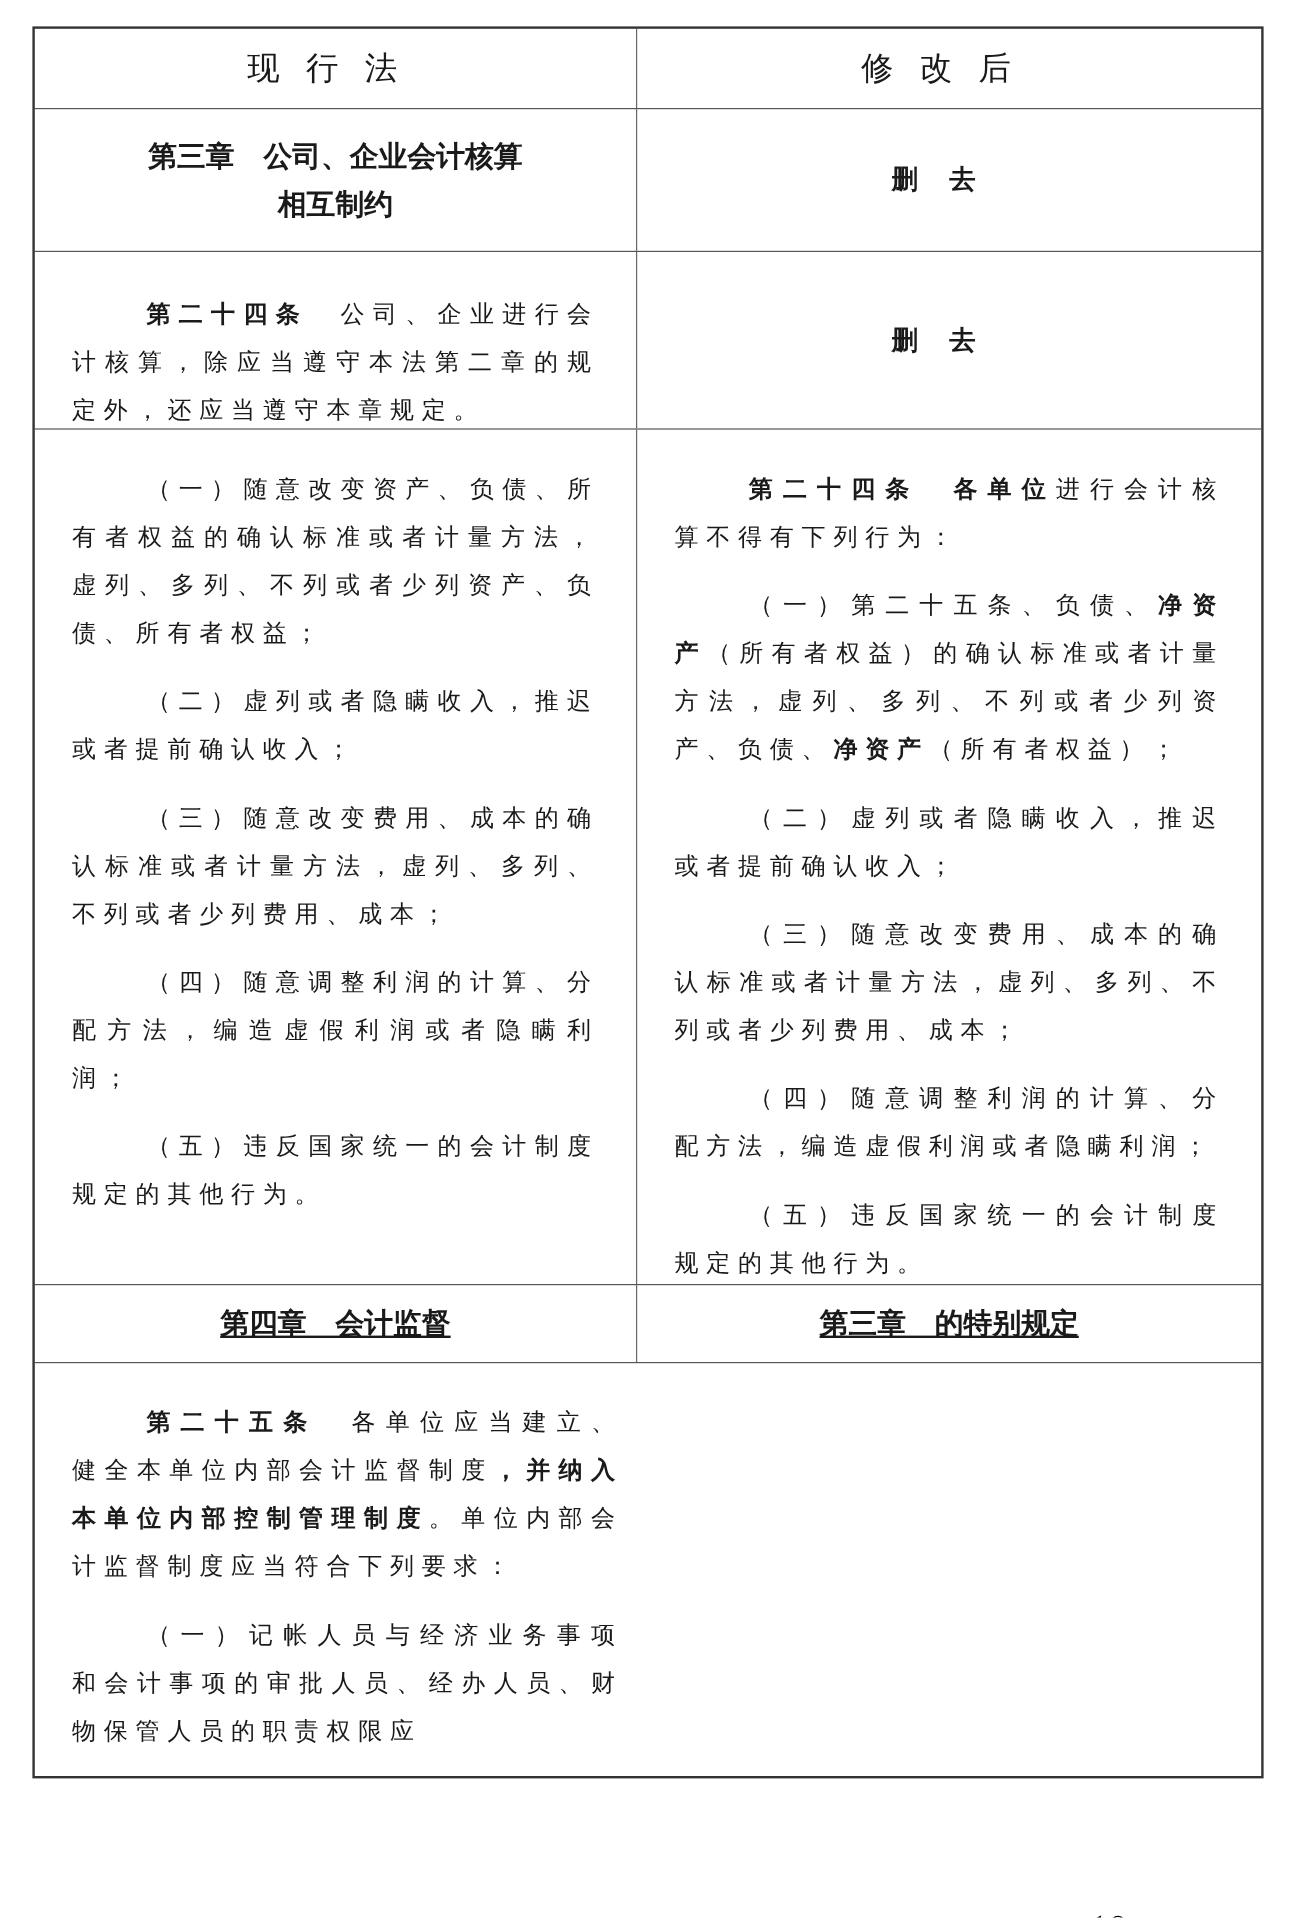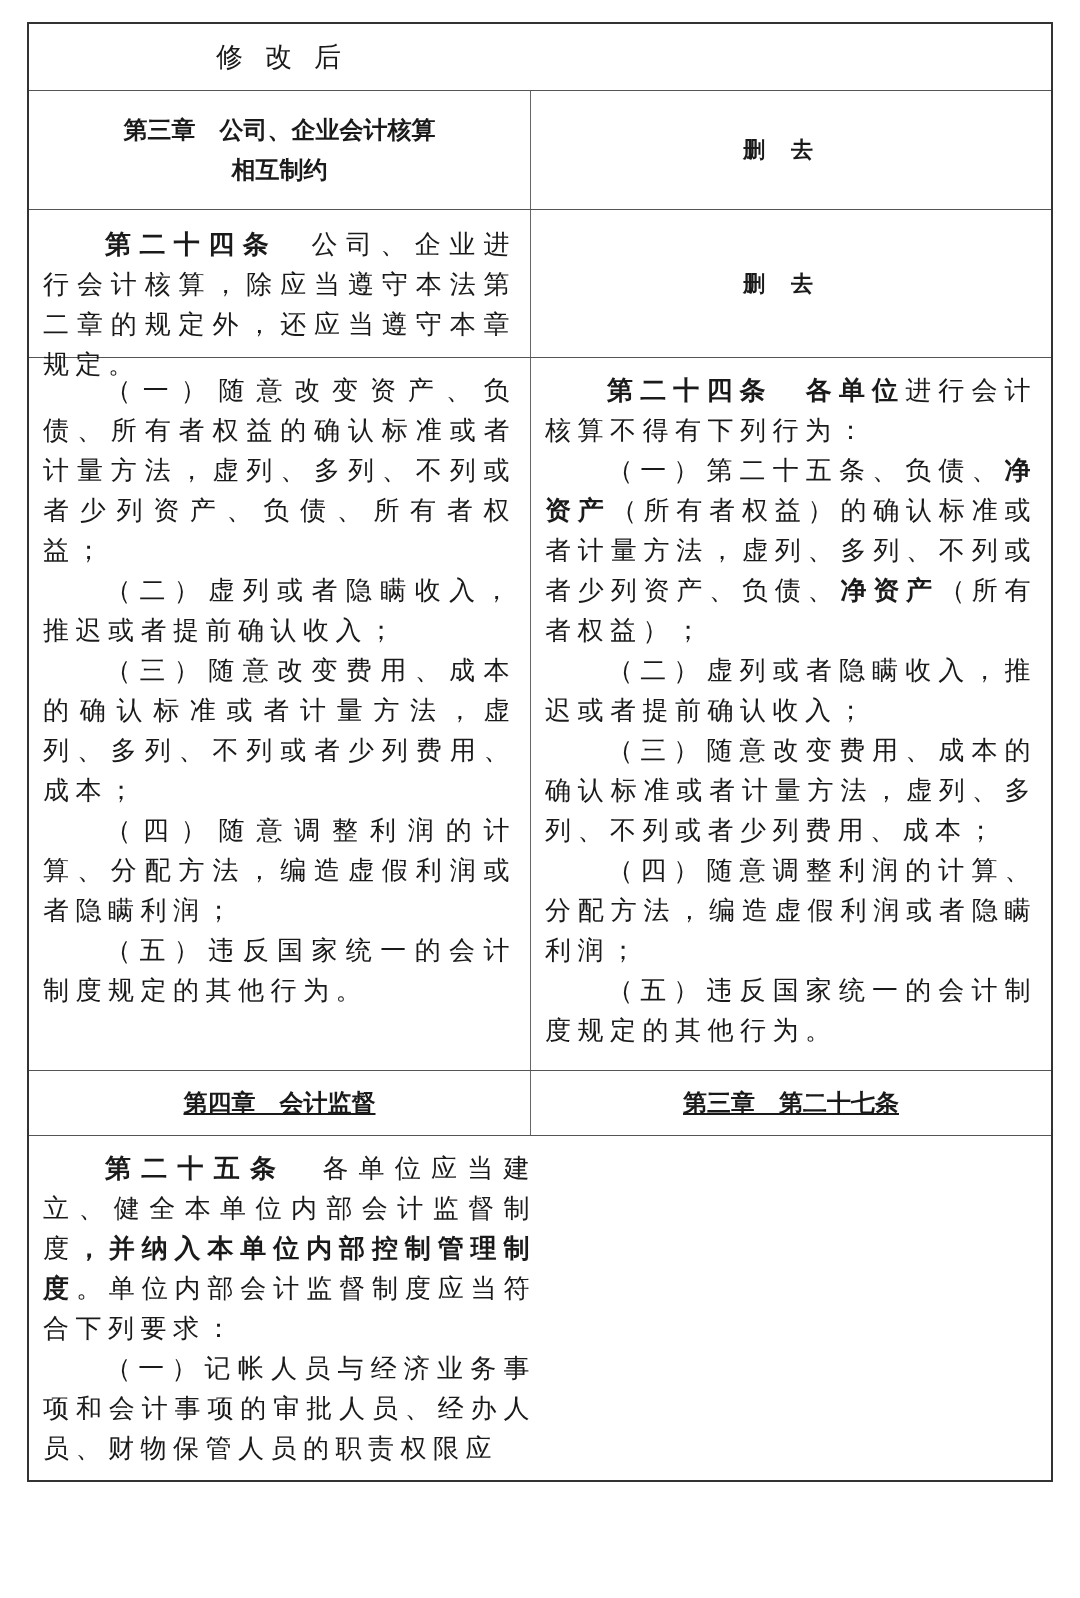--- a/index.html
+++ b/index.html
@@ -9,32 +9,35 @@
                 border: 2px solid #333; box-sizing: border-box; }
   .row { display: flex; border-top: 1.5px solid #555; box-sizing: border-box; }
   .row:first-child { border-top: none; }
   .cell { width: 50%; box-sizing: border-box; padding: 12px 14px 12px 14px; }
   .cell.left { border-right: 1.5px solid #666; width: 503px; }
   .cell.right { width: 521px; }
   .center { display: flex; align-items: center; justify-content: center; text-align: center; }
   .hdr { font-family: "DejaVu Sans", "Liberation Sans", sans-serif; font-size: 27px; letter-spacing: 22px; font-weight: normal; }
   .chapter { font-family: "DejaVu Sans", "Liberation Sans", sans-serif; font-size: 24px; font-weight: bold; line-height: 40px; }
   .del { font-family: "DejaVu Sans", "Liberation Sans", sans-serif; font-size: 22px; font-weight: bold; letter-spacing: 26px; }
-  .para { font-size: 26px; line-height: 40px; letter-spacing: 6.5px; text-align: justify; margin: 0; }
+  .para { font-size: 20px; line-height: 40px; letter-spacing: 6.5px; text-align: justify; margin: 17px; }
   .para.indent { text-indent: 62px; }
   .b { font-family: "DejaVu Sans", "Liberation Sans", sans-serif; font-weight: bold; }
   .page-no { position: absolute; left: 870px; top: 1591px; font-size: 28px;
              font-family: "Liberation Serif", serif; letter-spacing: 2px; color: #000000; }
 </style>
 </head>
 <body>
 
 <div class="page-table">
 
   <div class="row" style="height:66px;">
+    <div class="cell left center">
+      <span class="hdr">现行法</span>
+    </div>
     <div class="cell right center">
       <span class="hdr">修改后</span>
     </div>
   </div>
 
   <div class="row" style="height:119px;">
     <div class="cell left center">
       <div class="chapter">
         <div>第三章　公司、企业会计核算</div>
         <div>相互制约</div>
@@ -70,21 +73,21 @@
       <p class="para indent">（四）随意调整利润的计算、分配方法，编造虚假利润或者隐瞒利润；</p>
       <p class="para indent">（五）违反国家统一的会计制度规定的其他行为。</p>
     </div>
   </div>
 
   <div class="row" style="height:65px;text-decoration:underline;">
     <div class="cell left center">
       <span class="chapter">第四章　会计监督</span>
     </div>
     <div class="cell right center">
-      <span class="chapter">第三章　第二十七条</span>
+      <span class="chapter">第三章　的特别规定</span>
     </div>
   </div>
 
   <div class="row" style="height:345px;">
     <div class="cell right" style="padding-top:12px;">
       <p class="para indent"><span class="b">第二十五条</span><span>　</span><span>各单位应当建立、健全本单位内部会计监督制度</span><span class="b">，并纳入本单位内部控制管理制度</span><span>。单位内部会计监督制度应当符合下列要求：</span></p>
       <p class="para indent">（一）记帐人员与经济业务事项和会计事项的审批人员、经办人员、财物保管人员的职责权限应</p>
     </div>
   </div>
 

